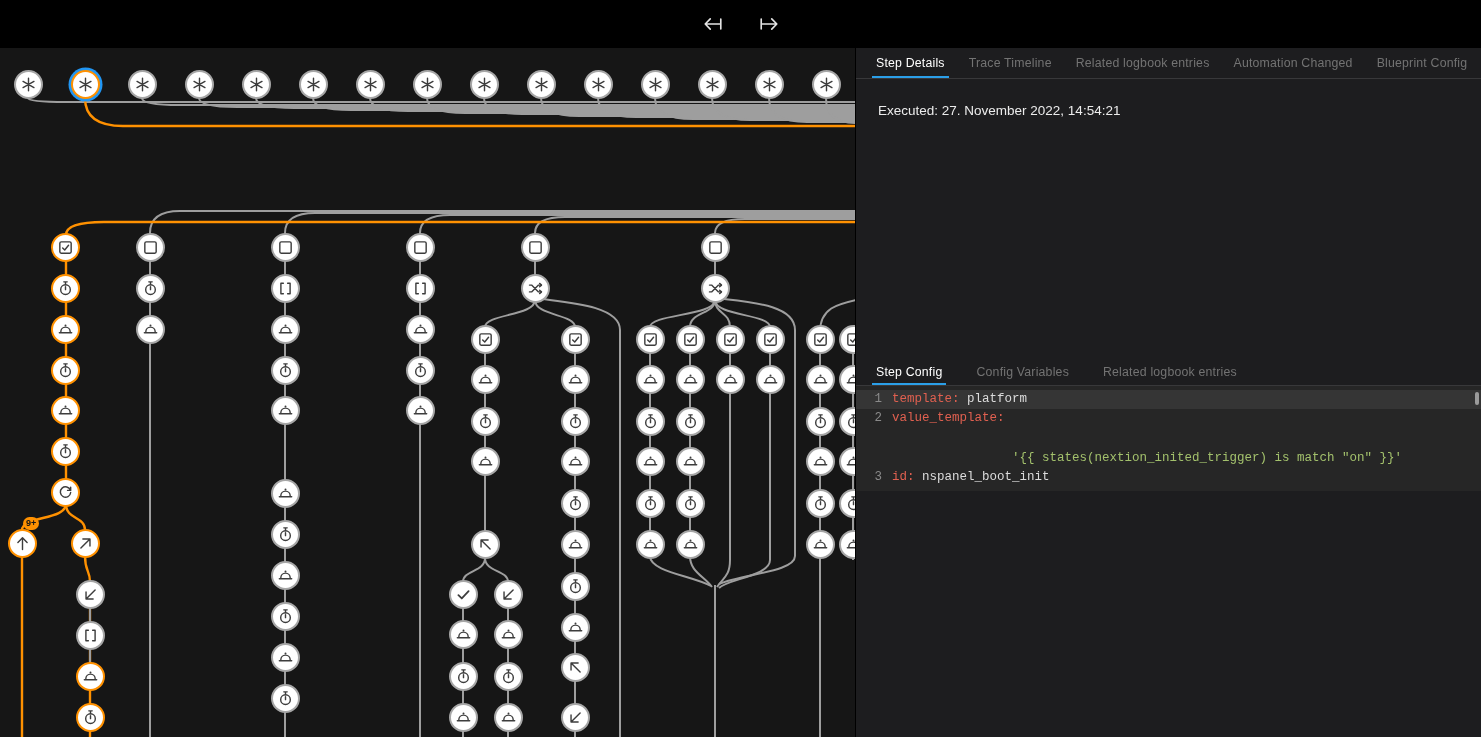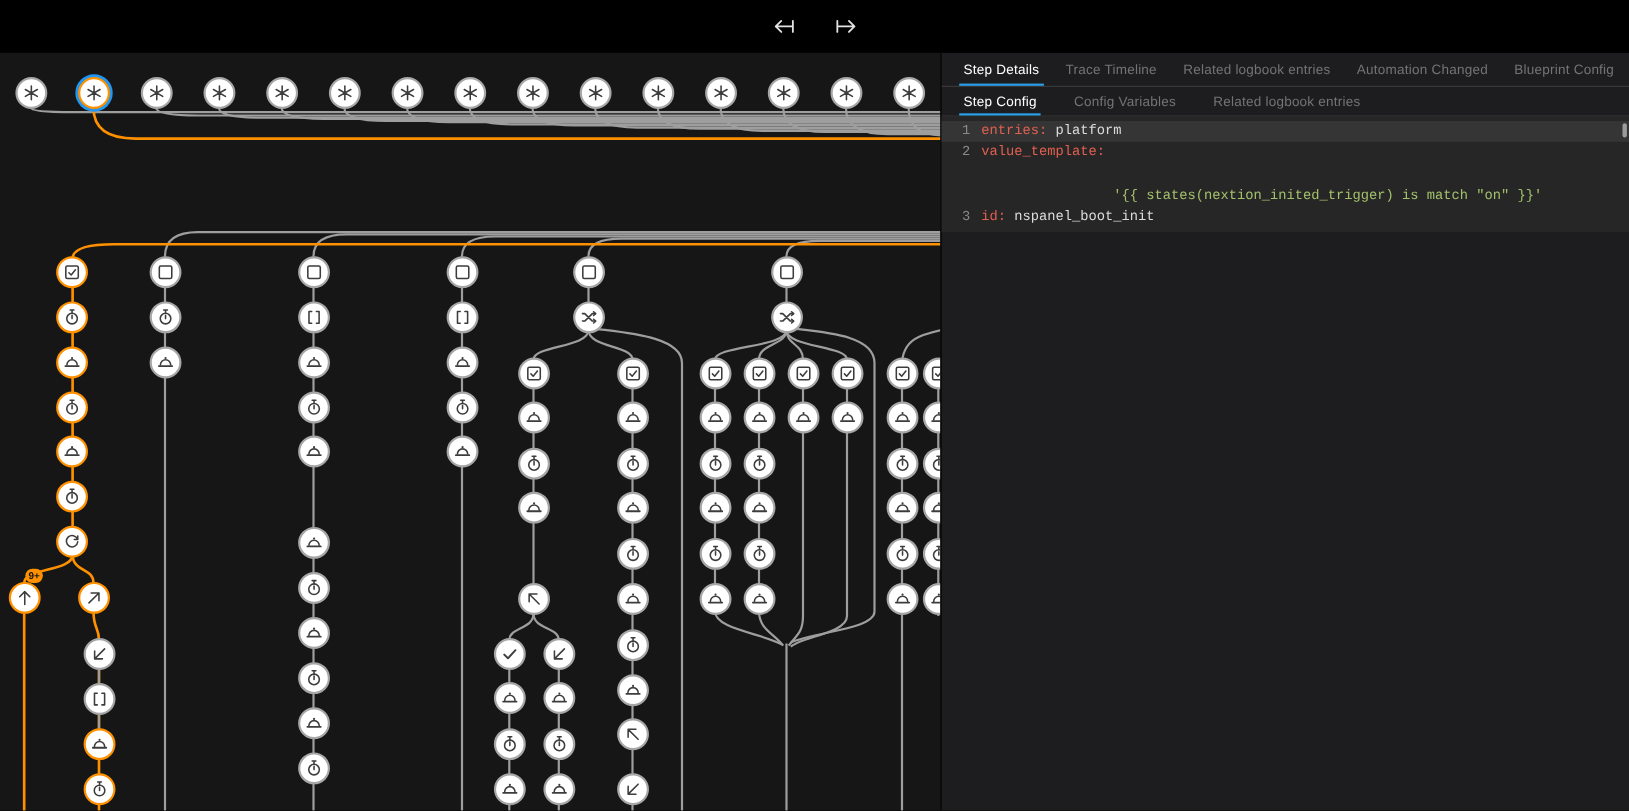--- a/index.html
+++ b/index.html
@@ -754,26 +754,29 @@
   </div>
 
   <aside class="panel">
     <nav class="tabs" id="top-tabs">
         <button class="tab active">Step Details</button>
         <button class="tab">Trace Timeline</button>
         <button class="tab">Related logbook entries</button>
         <button class="tab">Automation Changed</button>
         <button class="tab">Blueprint Config</button>
       </nav>
+    <div class="panel-top">
+      <p class="executed">Executed: 27. November 2022, 14:54:21</p>
+    </div>
     <nav class="tabs tabs-left" id="bottom-tabs">
         <button class="tab active">Step Config</button>
         <button class="tab">Config Variables</button>
         <button class="tab">Related logbook entries</button>
       </nav>
     <div class="code" id="code-block">
       <span class="code-scroll"></span>
-    <div class="cline hl"><span class="gut">1</span><span class="tok-key">entries:</span><span class="tok-plain"> platform</span></div>
+    <div class="cline hl"><span class="gut">1</span><span class="tok-key">template:</span><span class="tok-plain"> platform</span></div>
         <div class="cline"><span class="gut">2</span><span class="tok-key">value_template:</span><span class="tok-str"> '{{ states(nextion_inited_trigger) is match "on" }}'</span></div>
         <div class="cline"><span class="gut">3</span><span class="tok-key">id:</span><span class="tok-plain"> nspanel_boot_init</span></div>
       </div>
   </aside>
 
 </div>
 
 </body></html>

